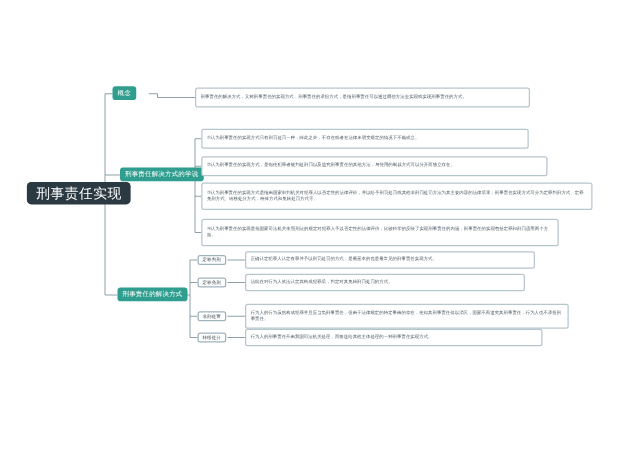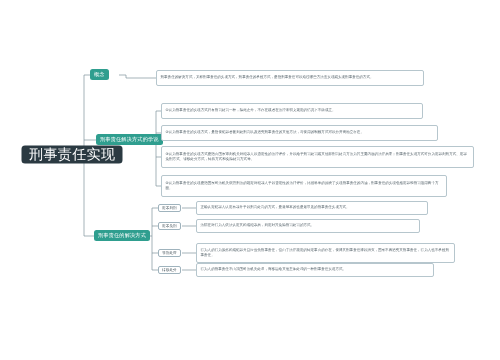--- a/index.html
+++ b/index.html
@@ -20,21 +20,21 @@
     align-items:center;
     justify-content:center;
     white-space:nowrap;
   }
 
   
   .root{
     background:#2b3a42;
     color:#ffffff;
     border-radius:3px;
-    font-size:14px;
+    font-size:11px;
     letter-spacing:.4px;
     padding:0 7px;
     height:17px;
     box-shadow:0 0 0 .5px #2b3a42;
   }
 
   
   .branch{
     background:#2f9e8f;
     color:#ffffff;

